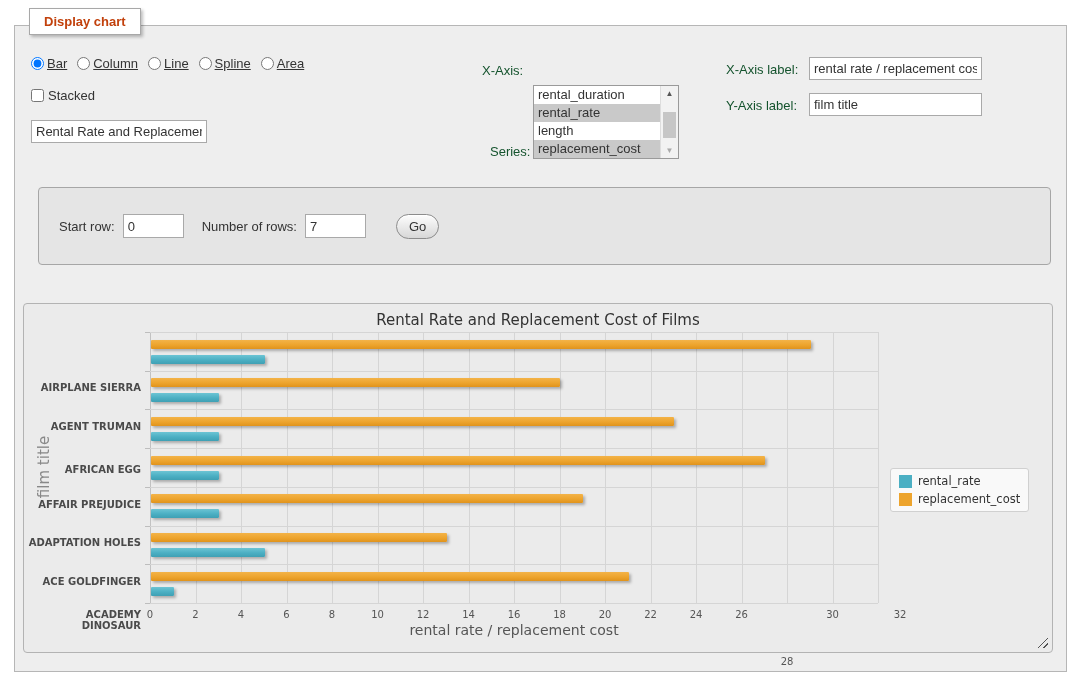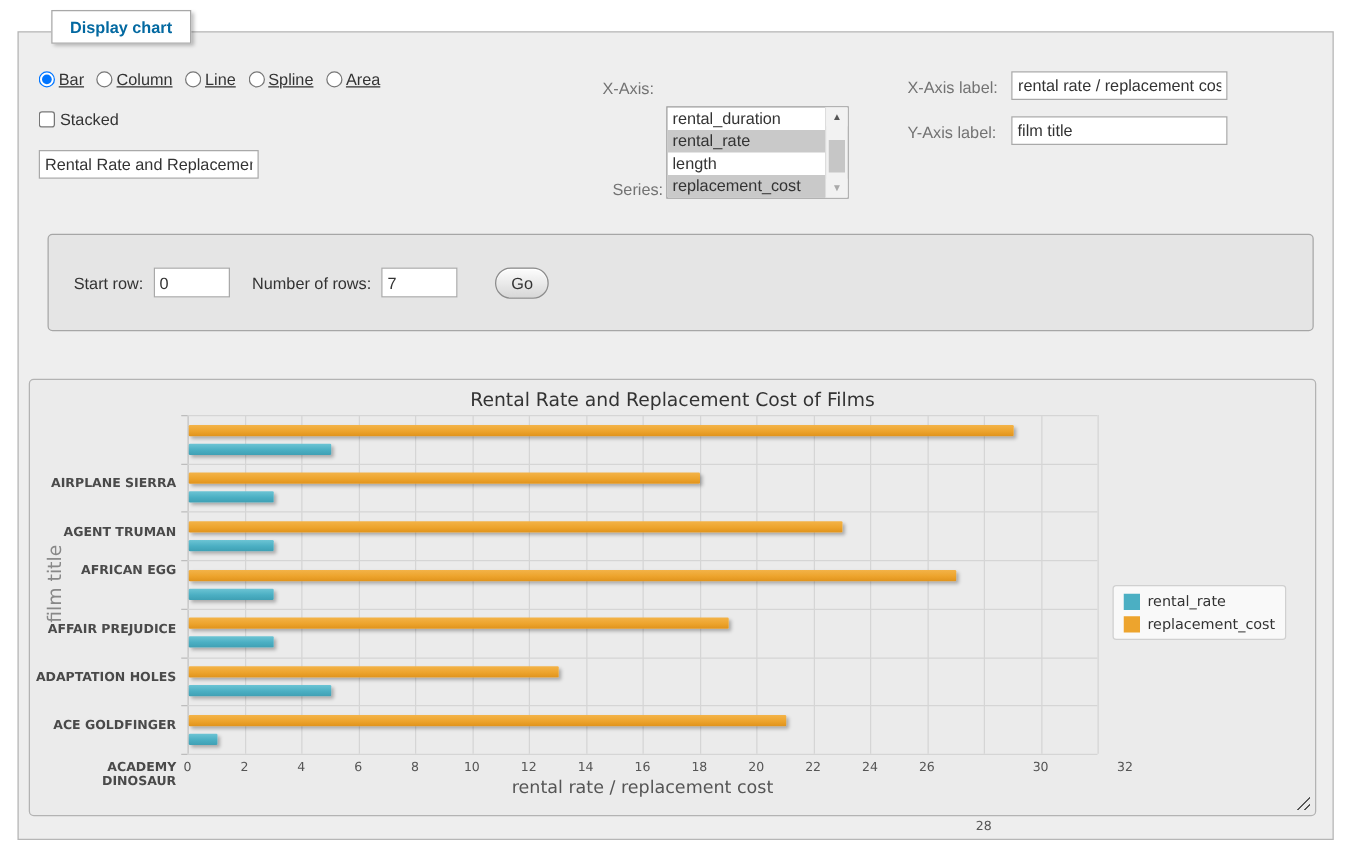--- a/index.html
+++ b/index.html
@@ -2,25 +2,25 @@
 <html><head>
 <meta charset="utf-8">
 <style>
   html,body{margin:0;padding:0;background:#ffffff;}
   #page{position:relative;width:1081px;height:681px;background:#ffffff;
         font-family:"Liberation Sans",sans-serif;font-size:13px;color:#333;overflow:hidden;}
 
   
   .fieldset{position:absolute;left:14px;top:25px;width:1051px;height:645px;
             background:#eeeeee;border:1px solid #b6b6b6;}
-  .legend-box{position:absolute;left:26px;top:-18px;background:#ffffff;border:1px solid #a8a8a8;
-              padding:5px 14px;font-weight:bold;color:#0369a1;box-shadow:2px 2px 3px rgba(0,0,0,0.25);}
-
-  
-  .ctl-label{position:absolute;color:#737373;}
+  .legend-box{position:absolute;left:14px;top:-18px;background:#ffffff;border:1px solid #a8a8a8;
+              padding:5px 14px;font-weight:bold;color:#c2410c;box-shadow:2px 2px 3px rgba(0,0,0,0.25);}
+
+  
+  .ctl-label{position:absolute;color:#14532d;}
   .radio-row{position:absolute;left:16px;top:30px;display:flex;align-items:center;gap:4px;text-decoration:underline;}
   .radio-row label{display:flex;align-items:center;gap:3px;margin-right:6px;}
   .check-row{position:absolute;left:16px;top:62px;display:flex;align-items:center;gap:4px;}
   input[type=radio],input[type=checkbox]{margin:0;width:13px;height:13px;}
   .txt{position:absolute;border:1px solid #a9a9a9;background:#fff;font-family:"Liberation Sans",sans-serif;
        font-size:13px;color:#333;padding:3px 4px;box-sizing:border-box;white-space:nowrap;overflow:hidden;}
   .fake-select{position:absolute;border:1px solid #a9a9a9;background:#fff;display:flex;align-items:center;
        justify-content:space-between;padding:0 6px 0 5px;box-sizing:border-box;cursor:default;}
   .fake-select .arrow{font-size:9px;color:#222;}
   .listbox{position:absolute;border:1px solid #9a9a9a;background:#fff;display:flex;box-sizing:border-box;}
@@ -203,21 +203,21 @@
           <div class="tickmark" style="left: 121px; top: 28px;"></div>
           <div class="tickmark" style="left: 121px; top: 66.7143px;"></div>
           <div class="tickmark" style="left: 121px; top: 105.429px;"></div>
           <div class="tickmark" style="left: 121px; top: 144.143px;"></div>
           <div class="tickmark" style="left: 121px; top: 182.857px;"></div>
           <div class="tickmark" style="left: 121px; top: 221.571px;"></div>
           <div class="tickmark" style="left: 121px; top: 260.286px;"></div>
           <div class="tickmark" style="left: 121px; top: 299px;"></div>
           <div class="cat-label" style="top: 47.3571px; width: 117px;">AIRPLANE SIERRA</div>
           <div class="cat-label" style="top: 86.0714px; width: 117px;">AGENT TRUMAN</div>
-          <div class="cat-label" style="top: 117px; width: 117px;">AFRICAN EGG</div>
+          <div class="cat-label" style="top: 129px; width: 117px;">AFRICAN EGG</div>
           <div class="cat-label" style="top: 163.5px; width: 117px;">AFFAIR PREJUDICE</div>
           <div class="cat-label" style="top: 202.214px; width: 117px;">ADAPTATION HOLES</div>
           <div class="cat-label" style="top: 240.929px; width: 117px;">ACE GOLDFINGER</div>
           <div class="cat-label" style="top: 279.643px; width: 117px;">ACADEMY DINOSAUR</div>
         </div>
       <div class="chart-legend" style="left:866px;top:164px;" id="chart-legend">
           <div class="legend-item">
             <span class="legend-swatch" style="background: rgb(75, 175, 195);"></span>
             <span>rental_rate</span>
           </div>

